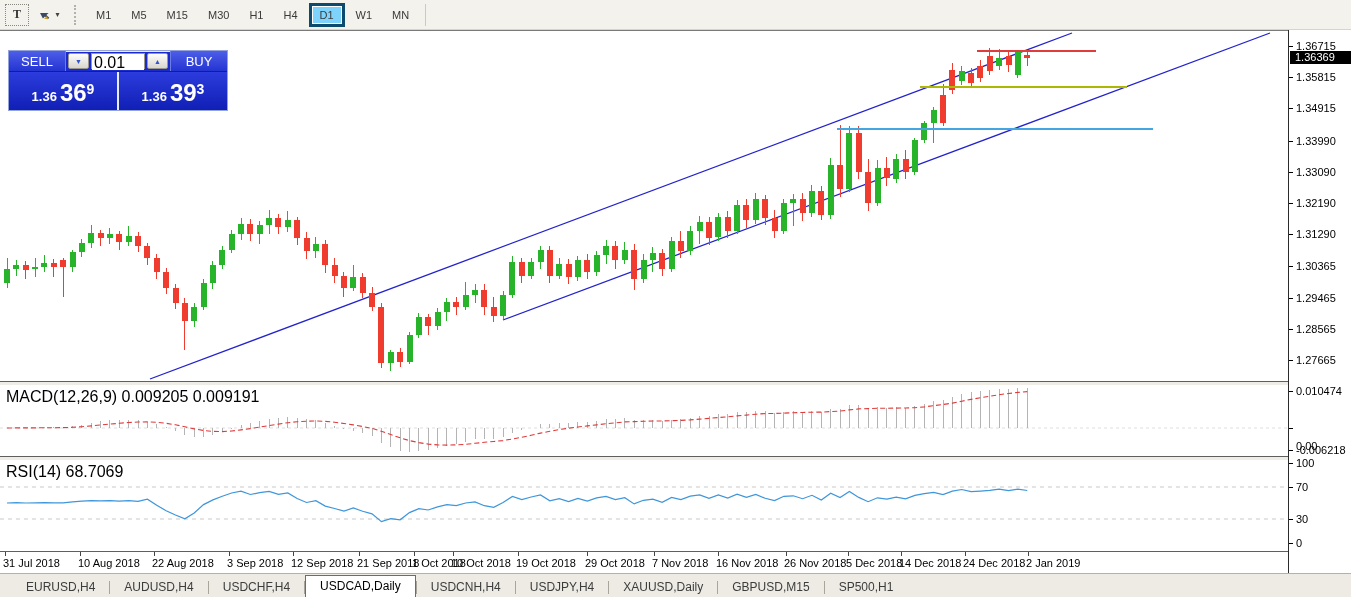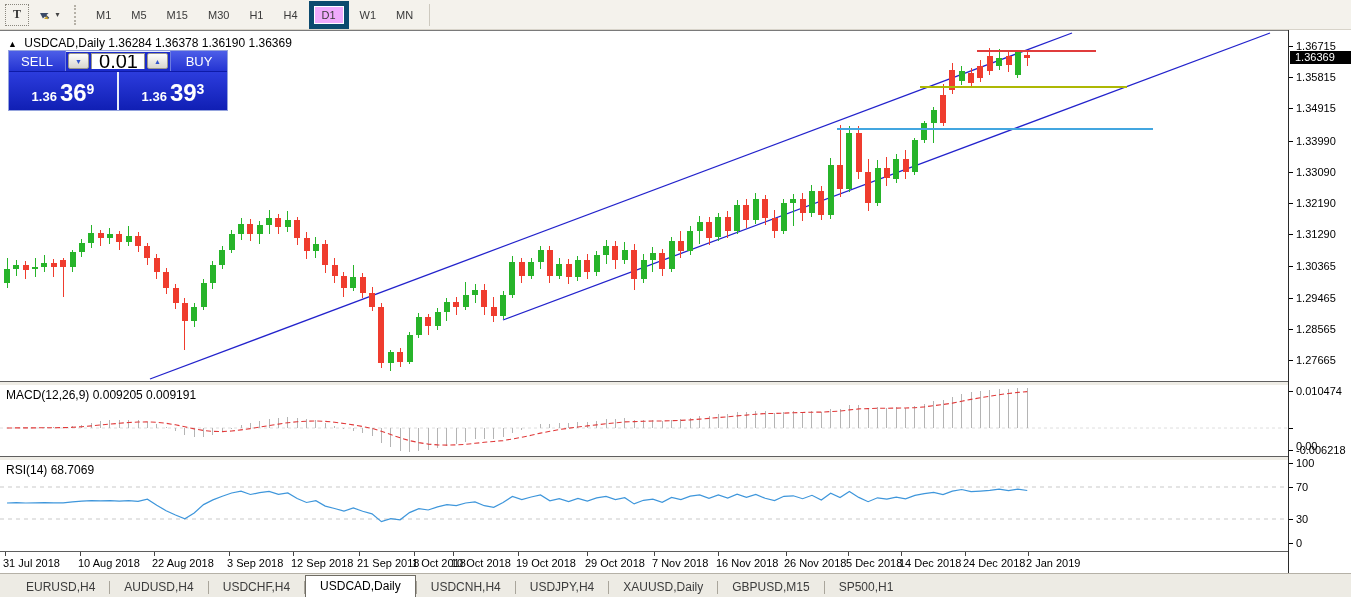--- a/index.html
+++ b/index.html
@@ -10,50 +10,50 @@
            border-bottom:1px solid #d8d4ca;display:flex;align-items:center;}
   .tool-btn{width:22px;height:20px;margin-left:5px;display:flex;align-items:center;justify-content:center;
             font-size:12px;color:#333;}
   #text-tool{border:1px dotted #8a877e;font-family:"Liberation Serif",serif;font-weight:bold;}
   #arrow-tool{width:30px;display:flex;align-items:center;justify-content:center;gap:2px;}
   .caret{font-size:8px;color:#444;}
   .grip{width:4px;height:20px;margin:0 6px 0 10px;border-left:2px dotted #b5b1a7;}
   .vsep{width:1px;height:22px;background:#cdc9bf;margin:0 6px;}
   #tfgroup{display:flex;align-items:center;height:29px;}
   .tfbtn{padding:3px 8px;margin:0 1px;font-size:11px;color:#3a3a3a;border:1px solid transparent;cursor:default;}
-  .tfbtn.active{background:#f0abfc;border:5px solid #0c4a6e;box-shadow:inset 0 0 0 1px #fff;}
+  .tfbtn.active{background:#7dd3fc;border:3px solid #0c4a6e;box-shadow:inset 0 0 0 1px #fff;}
   
   .panel{position:absolute;left:0;background:#fff;}
   #pricePanel{top:30px;height:351px;width:1288px;border-top:1px solid #7a7a7a;}
   #sep1{top:381px;height:4px;width:1288px;border-top:1px solid #5f5f5f;border-bottom:1px solid #5f5f5f;background:#efede6;}
   #macdPanel{top:385px;height:71px;width:1288px;}
   #sep2{top:456px;height:4px;width:1288px;border-top:1px solid #5f5f5f;border-bottom:1px solid #5f5f5f;background:#efede6;}
   #rsiPanel{top:460px;height:91px;width:1288px;}
   #dateStrip{top:551px;height:22px;width:1288px;border-top:1px solid #5f5f5f;background:#fff;}
   #axisCol{position:absolute;left:1288px;top:30px;width:63px;height:543px;background:#fff;border-left:1px solid #2b2b2b;box-sizing:border-box;}
   .axis-label{position:absolute;left:7px;font-size:11px;color:#000;white-space:nowrap;}
   .axis-tick{position:absolute;left:0;width:4px;height:1px;background:#000;}
   #price-badge{position:absolute;left:1px;width:58px;height:13px;background:#000;color:#fff;
                font-size:11px;line-height:13px;padding-left:5px;}
   .date-label{position:absolute;top:5px;font-size:11px;color:#000;white-space:nowrap;}
   .date-tick{position:absolute;top:0;width:1px;height:4px;background:#444;}
-  .panel-label{position:absolute;left:6px;top:3px;font-size:12px;color:#000;z-index:5;}
+  .panel-label{position:absolute;left:6px;top:3px;font-size:16px;color:#000;z-index:5;}
   
   #chart-header{position:absolute;left:8px;top:36px;font-size:12px;color:#000;z-index:6;}
   #chart-header .tri{font-size:9px;margin-right:4px;}
   #trade-panel{position:absolute;left:8px;top:50px;width:218px;z-index:6;
                border:1px solid #95a3dd;background:#1b2bcb;box-shadow:0 0 0 1px #e8ecf8 inset;}
   #tp-row1{display:flex;height:20px;}
   .tp-btn{flex:0 0 56px;display:flex;align-items:center;justify-content:center;color:#fff;font-size:13px;
           background:linear-gradient(#4d5ee8,#2434d2);border-right:1px solid #6d7ce0;}
   #buy-btn{border-right:none;border-left:1px solid #6d7ce0;}
   .spin{flex:0 0 19px;margin:2px;background:linear-gradient(#fdfdfc,#d9d6cf);border:1px solid #9a978e;
         border-radius:2px;display:flex;align-items:center;justify-content:center;font-size:7px;color:#3355cc;}
   #vol-box{flex:1;margin:2px 0;border:1px solid #9a978e;background:#fff;}
-  #vol-input{width:100%;height:100%;border:none;outline:none;text-align:right;font-size:20px;
+  #vol-input{width:100%;height:100%;border:none;outline:none;font-size:16px;
              padding-right:6px;box-sizing:border-box;font-family:"Liberation Sans",sans-serif;}
   #tp-row2{display:flex;height:38px;border-top:1px solid #0e1aa8;}
   .tp-price{flex:1;display:flex;align-items:flex-end;justify-content:center;color:#fff;
             background:linear-gradient(#2c3cdd,#101fb4);padding-bottom:2px;}
   #tp-sell-price{border-right:2px solid #e8ecf8;}
   .tp-price .pfx{font-size:13px;font-weight:bold;margin-right:3px;line-height:22px;}
   .tp-price .big{font-size:24px;font-weight:bold;line-height:30px;}
   .tp-price .sup{font-size:14px;font-weight:bold;line-height:34px;vertical-align:top;align-self:flex-start;}
   
   #tabbar{position:absolute;left:0;top:573px;width:1351px;height:24px;background:#edebe4;
@@ -525,28 +525,20 @@
       <div class="axis-tick" style="top: 433px;"></div>
       <div class="axis-label" style="top: 427px;">100</div>
       <div class="axis-tick" style="top: 457px;"></div>
       <div class="axis-label" style="top: 451px;">70</div>
       <div class="axis-tick" style="top: 489px;"></div>
       <div class="axis-label" style="top: 483px;">30</div>
       <div class="axis-tick" style="top: 513px;"></div>
       <div class="axis-label" style="top: 507px;">0</div>
     </div>
 
-  <div id="chart-header">
-    <span class="tri">▲</span>
-    <span>USDCAD,Daily</span>
-    <span>1.36284</span>
-    <span>1.36378</span>
-    <span>1.36190</span>
-    <span>1.36369</span>
-  </div>
 
   <div id="trade-panel">
     <div id="tp-row1">
       <div class="tp-btn" id="sell-btn">SELL</div>
       <div class="spin">▼</div>
       <div id="vol-box">
         <input id="vol-input" value="0.01" style="">
       </div>
       <div class="spin">▲</div>
       <div class="tp-btn" id="buy-btn">BUY</div>

